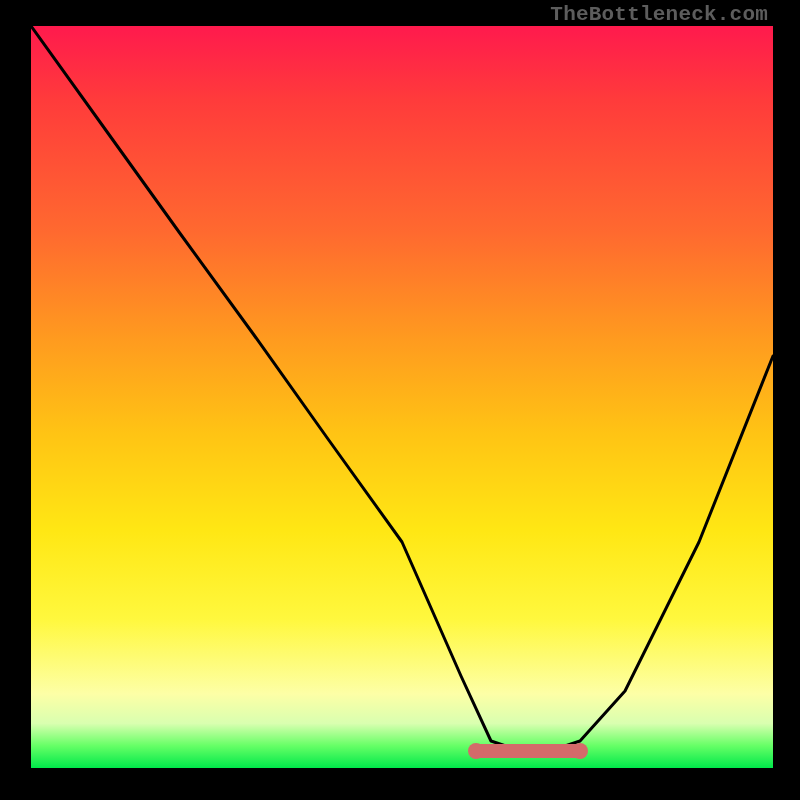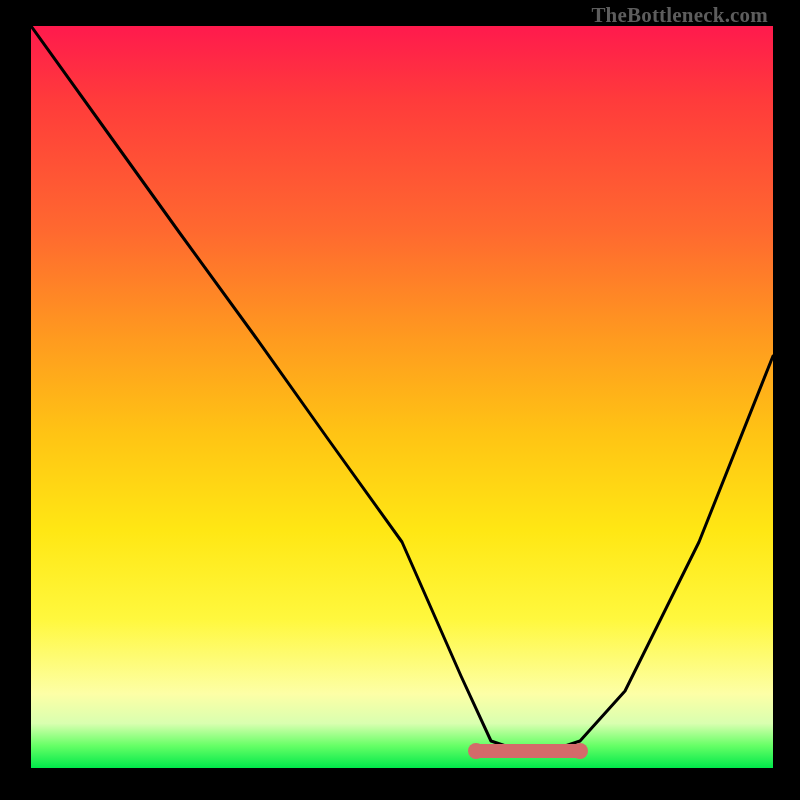--- a/index.html
+++ b/index.html
@@ -52,21 +52,21 @@
     left: 0;
     top: 0;
     width: 742px;
     height: 742px;
     pointer-events: none;
   }
   .watermark {
     position: absolute;
     top: 3px;
     right: 32px;
-    font-family: Liberation Serif, serif;
+    font-family: Liberation Mono, monospace;
     font-size: 21px;
     font-weight: 600;
     color: #5d5d5d;
     letter-spacing: 0.2px;
     user-select: none;
   }
 </style>
 </head>
 <body>
 

